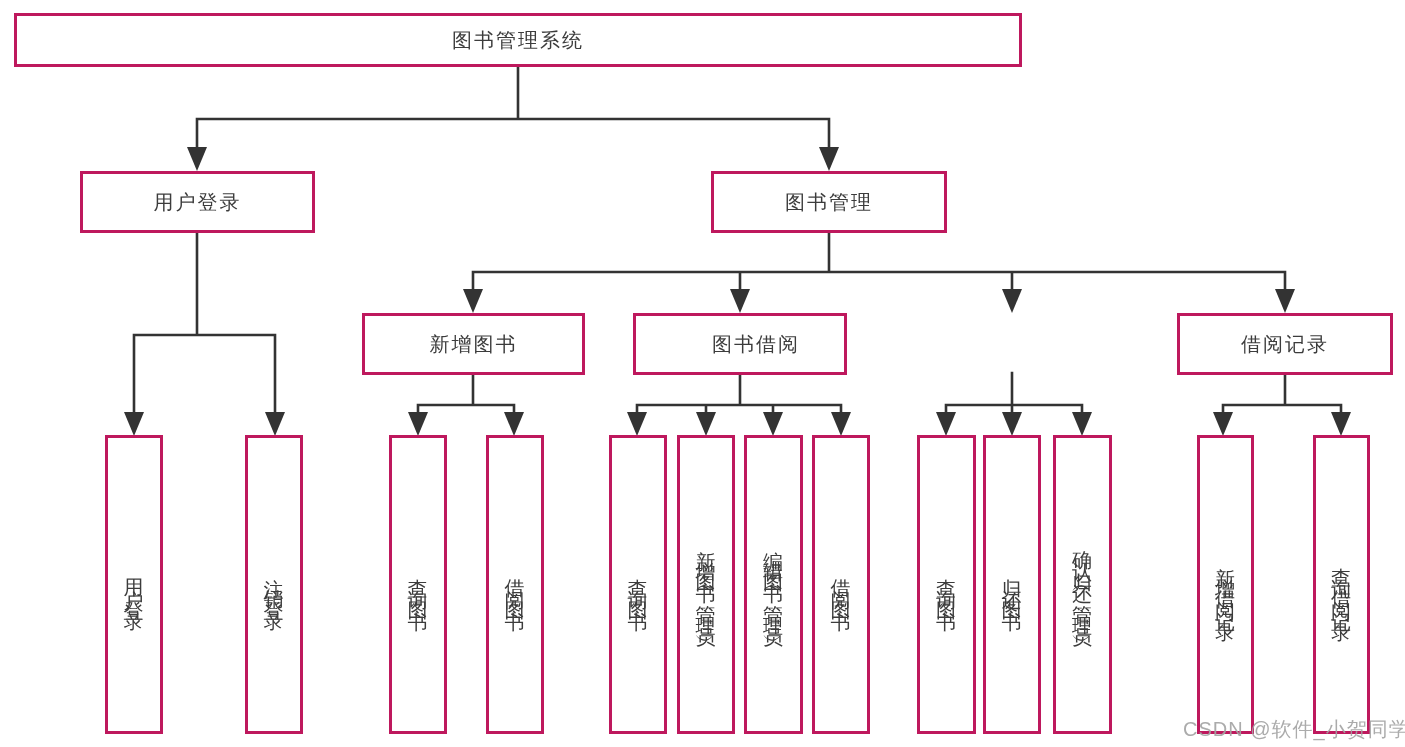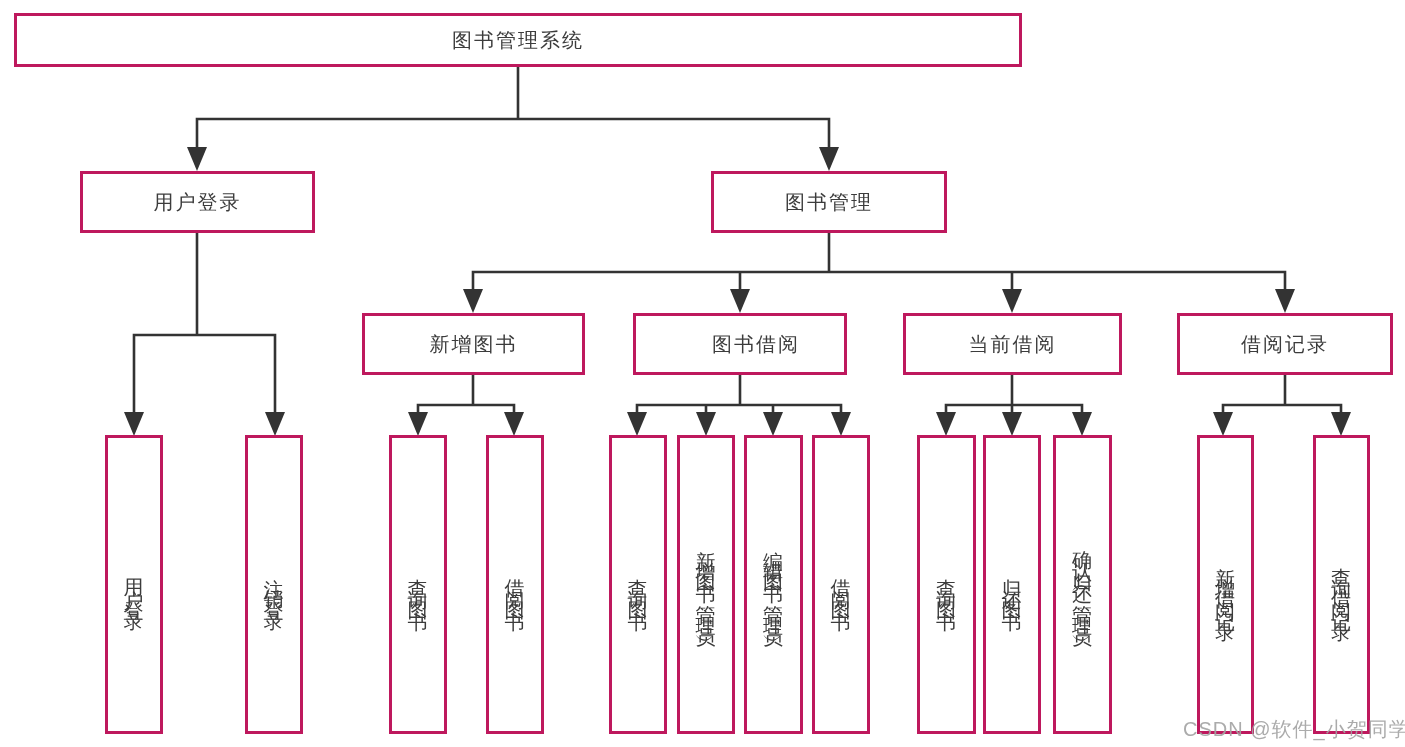--- a/index.html
+++ b/index.html
@@ -97,23 +97,20 @@
   <div class="box h-box" style="left:711px;top:171px;width:236px;height:62px;justify-content:center;">
     <span>图书管理</span>
   </div>
 
   <div class="box h-box" style="left:362px;top:313px;width:223px;height:62px;">
     <span>新增图书</span>
   </div>
   <div class="box h-box" style="left:633px;top:313px;width:214px;height:62px;padding-left:32px;">
     <span>图书借阅</span>
   </div>
-  <div class="box h-box" style="left:903px;top:313px;width:219px;height:62px;">
-    <span>当前借阅</span>
-  </div>
   <div class="box h-box" style="left:1177px;top:313px;width:216px;height:62px;justify-content:center;">
     <span>借阅记录</span>
   </div>
 
   <div class="box v-box" style="left:105px;top:435px;width:58px;height:299px;">
     <span>用户登录</span>
   </div>
   <div class="box v-box" style="left:245px;top:435px;width:58px;height:299px;">
     <span>注销登录</span>
   </div>

